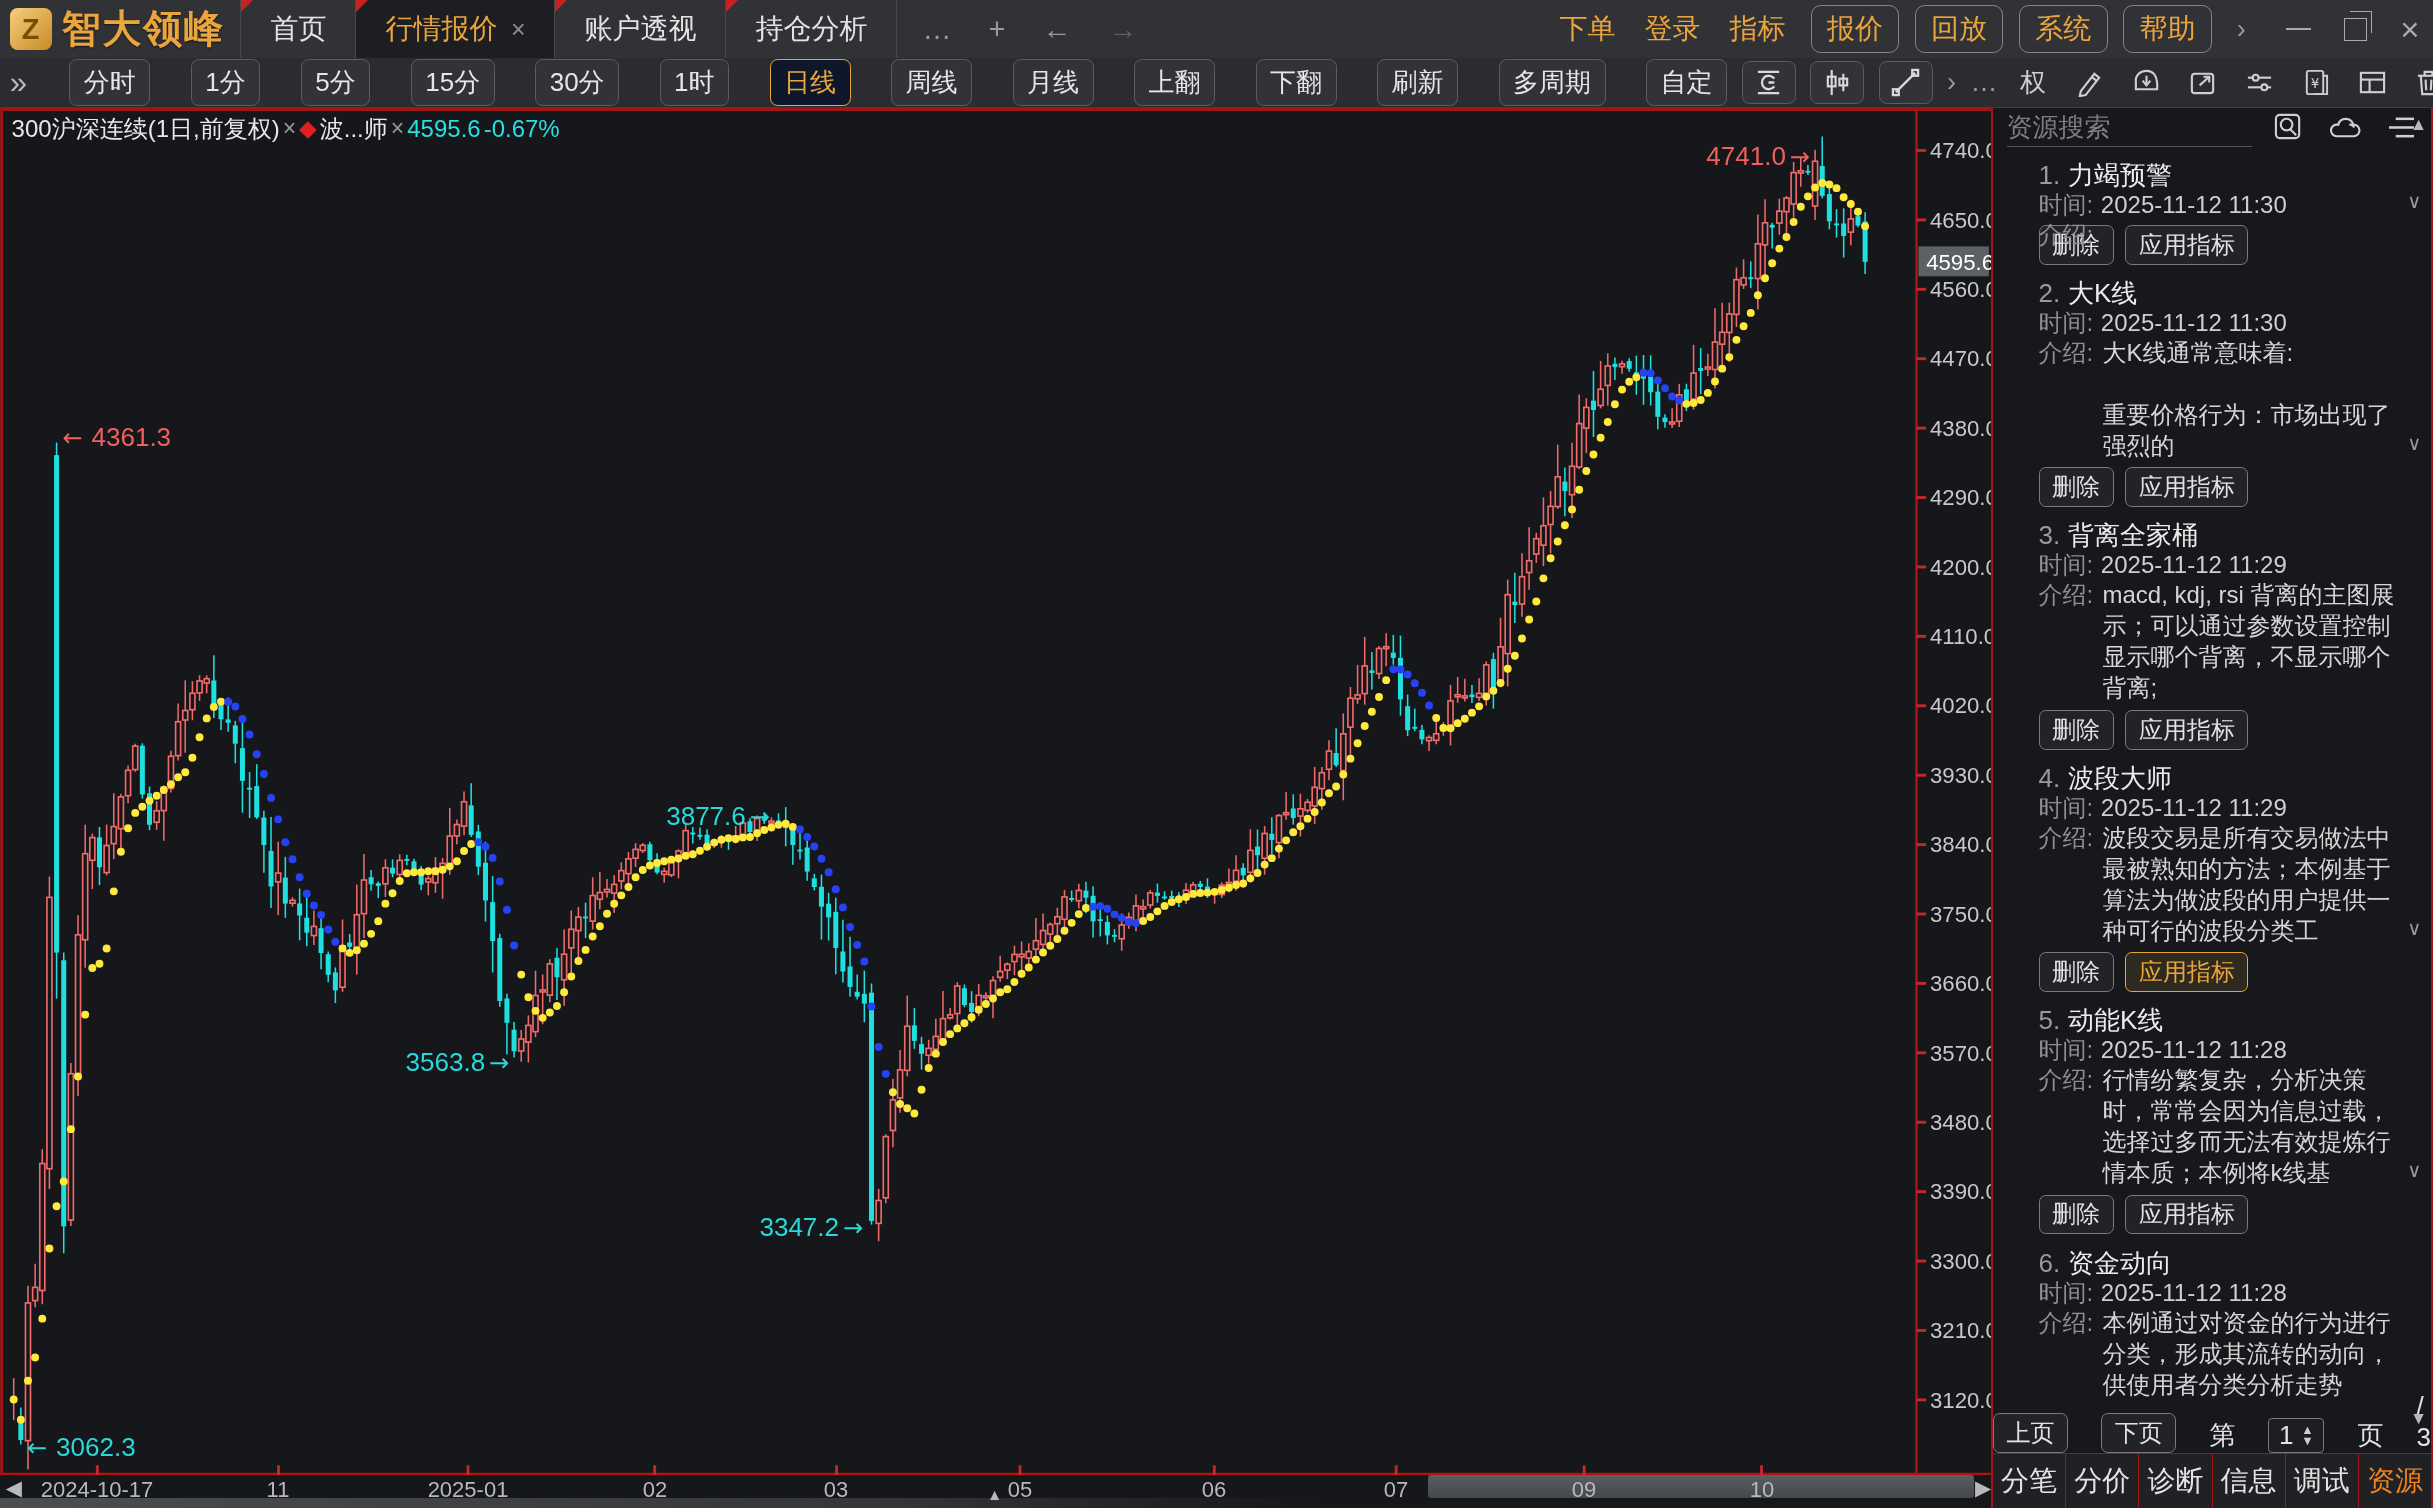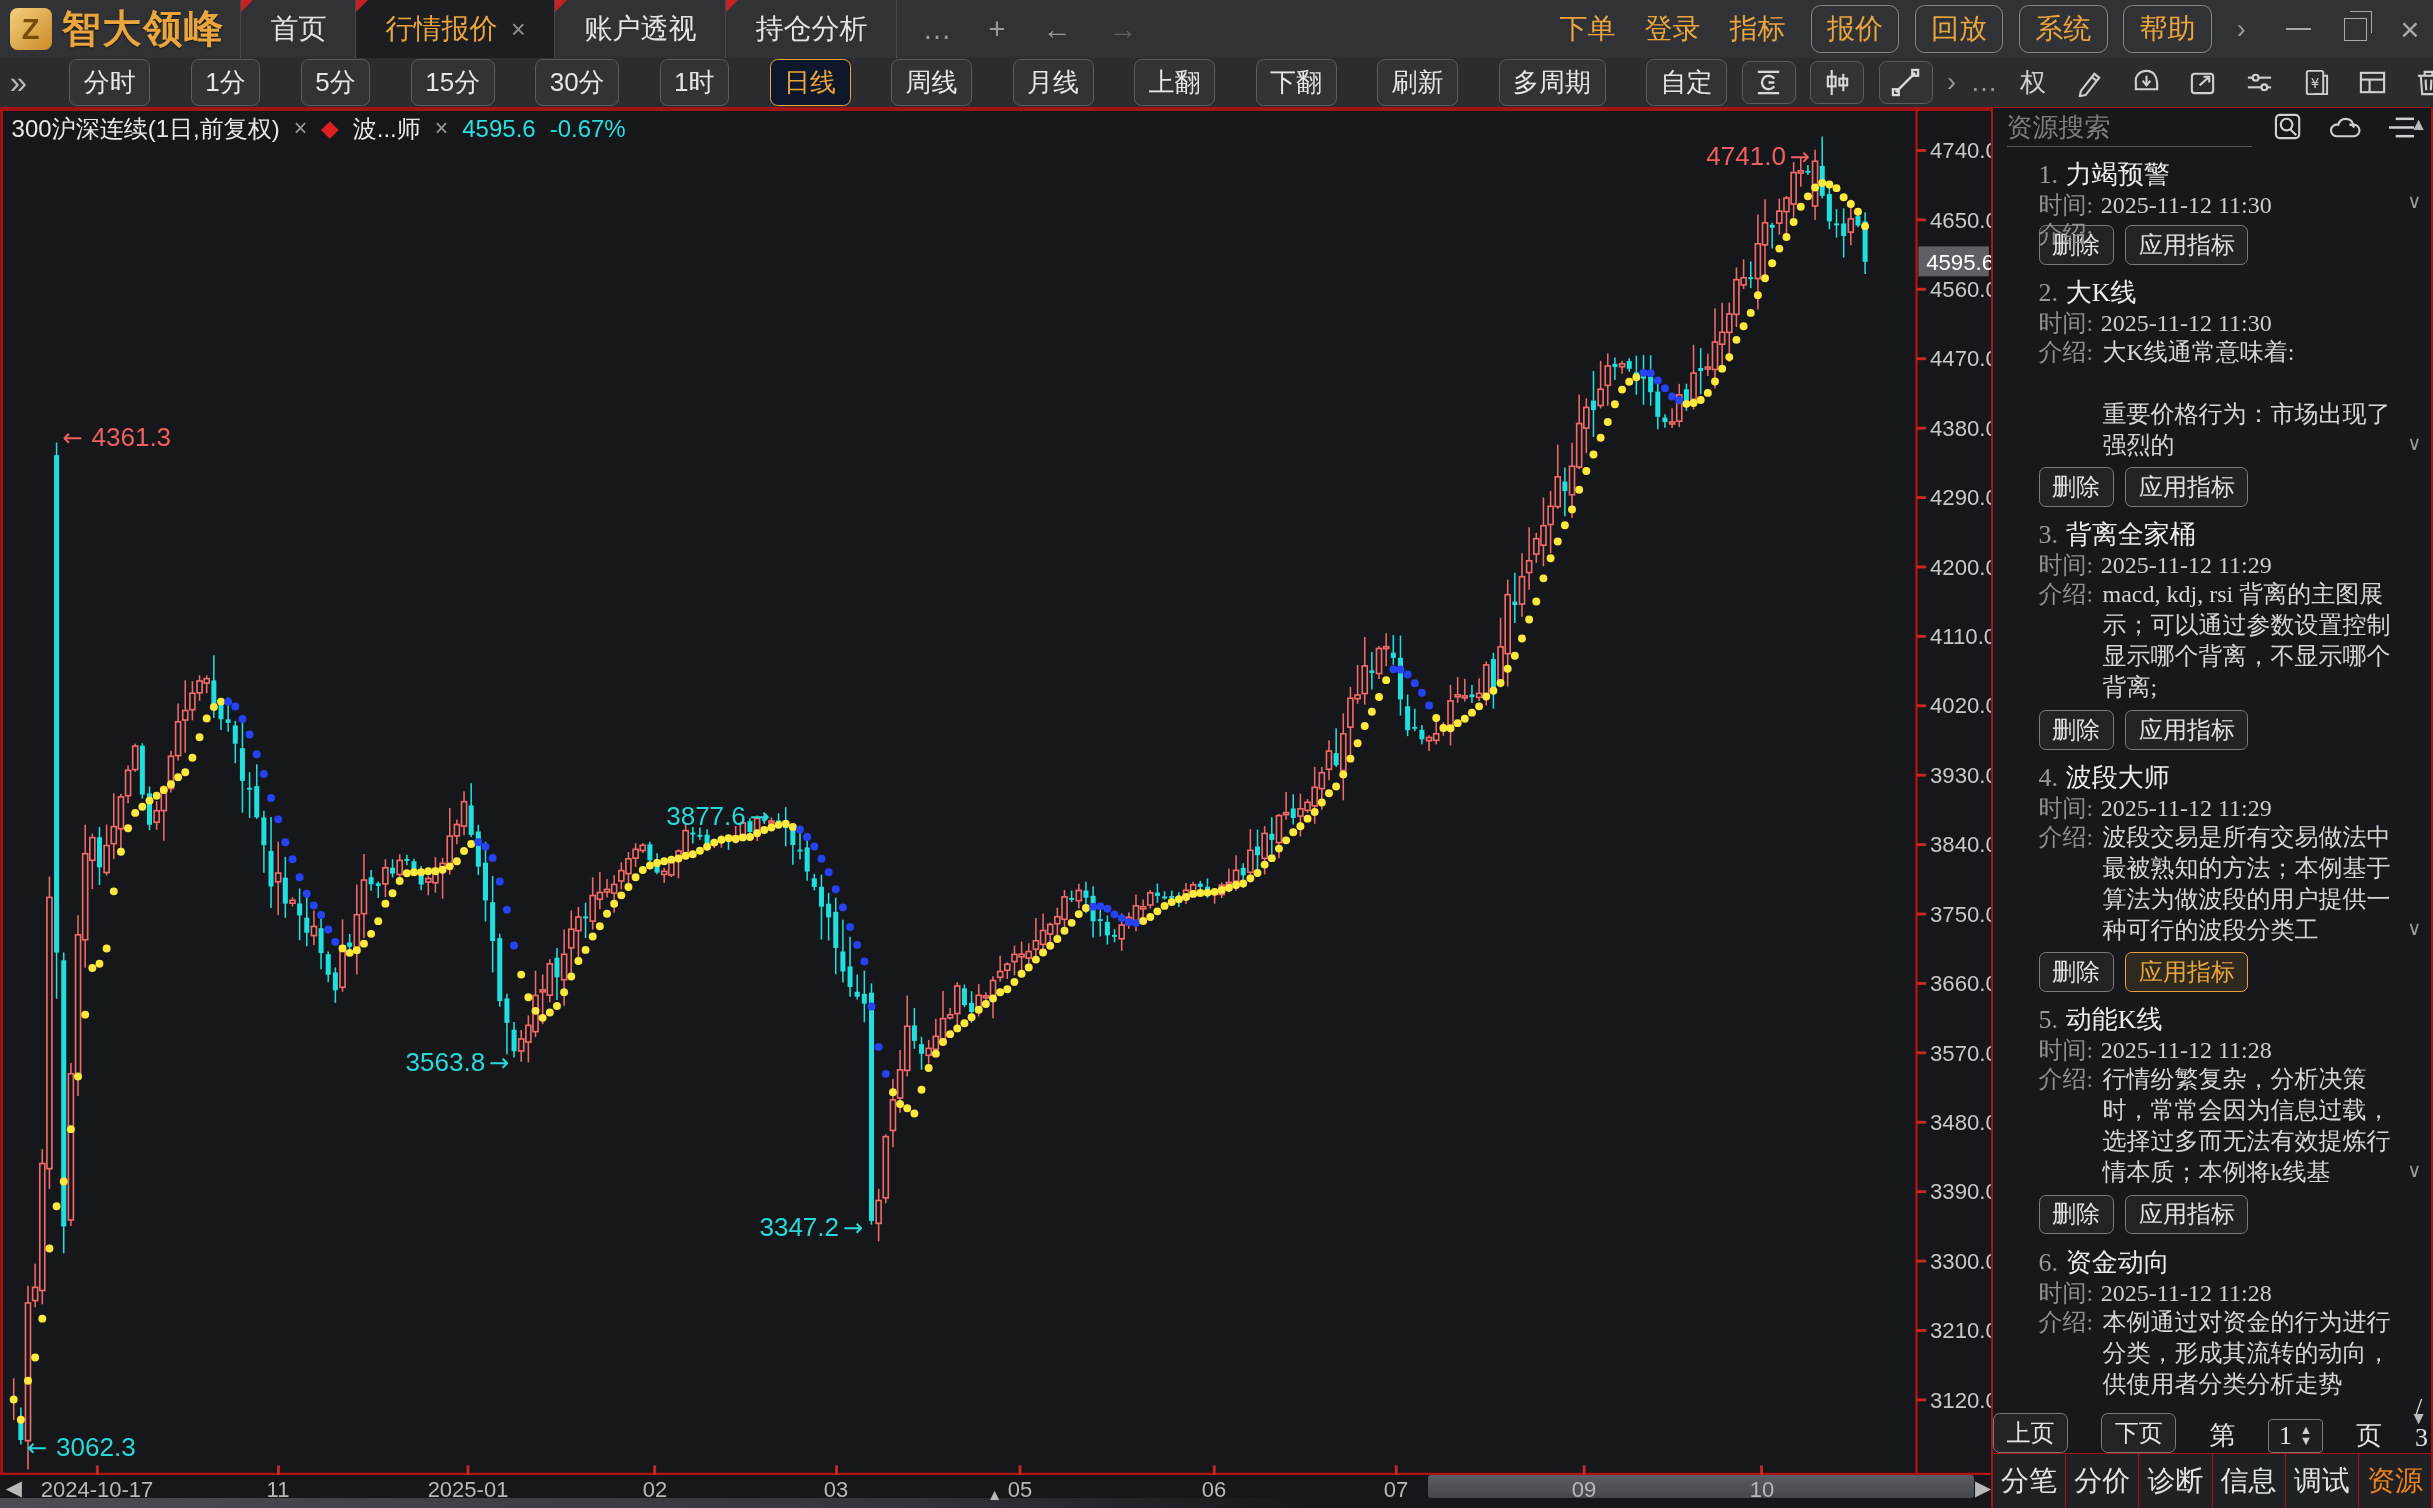--- a/index.html
+++ b/index.html
@@ -30,35 +30,35 @@
   .toolbar{position:absolute;left:0;top:58px;width:2433px;height:50px;background:#2b2c30;display:flex;align-items:center;gap:14.5px;padding-left:9.7px;box-sizing:border-box;border-bottom:1.9px solid #a31515;}
   .tb-expand{color:#b9b9b9;font-size:31px;margin-right:1.9px;}
   .pbtn{flex:none;background:#323337;border:1.9px solid #5b5c60;border-radius:7.7px;color:#e6e6e6;font-size:26px;padding:4.8px 13.5px;cursor:pointer;white-space:nowrap;margin-left:26px;}
   .pbtn.active{color:#eba53d;border-color:#eba53d;background:#0f172a;}
   .ibtn{flex:none;width:52px;height:41px;background:#323337;border:1.9px solid #5b5c60;border-radius:7.7px;display:flex;align-items:center;justify-content:center;cursor:pointer;color:#d9d9d9;}
   .tsep{color:#9a9a9a;font-size:27px;}
   .ticon{flex:none;width:42px;height:39px;display:flex;align-items:center;justify-content:center;color:#cfcfcf;font-size:26px;cursor:pointer;}
   
   .main{position:absolute;left:0;top:108px;width:2433px;height:1400px;}
   .chart-panel{position:absolute;left:0;top:0;width:1991px;height:1400px;background:#15171b;overflow:hidden;}
-  .legend{position:absolute;left:11.6px;top:4.8px;display:flex;align-items:center;gap:14px;font-size:24px;z-index:5;}
+  .legend{position:absolute;left:11.6px;top:4.8px;display:flex;align-items:center;gap:3px;font-size:24px;z-index:5;}
   .legend .sym{color:#e8e8e8;}
   .legend .x{color:#9a9a9a;font-size:23px;}
   .legend .dia{color:#e02020;font-size:23px;}
   .legend .ind{color:#e8e8e8;}
   .legend .px{color:#2adfdf;}
   #chart-svg{position:absolute;left:0;top:0;}
   .xaxis-row{position:absolute;left:0;top:1367px;width:1991px;height:25px;}
   .xlab{position:absolute;transform:translateX(-50%);color:#b9b9b9;font-size:22px;top:1.9px;}
   .xarrow{position:absolute;color:#b9b9b9;font-size:21px;top:1px;}
   .hthumb{position:absolute;top:0px;height:23px;background:linear-gradient(#5a5d62,#44474c);border-radius:2.9px;}
   .bottom-strip{position:absolute;left:0;top:1390px;width:1991px;height:9.7px;background:linear-gradient(90deg,#4a4d52 0%,#33353a 45%,#15171b 66%);}
   .strip-up{position:absolute;top:-11.6px;color:#b9b9b9;font-size:15.4px;}
   
-  .sidebar{position:absolute;left:1991px;top:0;width:442px;height:1400px;background:#17181c;border-left:2.9px solid #a31515;border-right:2.9px solid #a31515;box-sizing:border-box;display:flex;flex-direction:column;font-family:Liberation Serif, serif;}
+  .sidebar{position:absolute;left:1991px;top:0;width:442px;height:1400px;background:#17181c;border-left:2.9px solid #a31515;border-right:2.9px solid #a31515;box-sizing:border-box;display:flex;flex-direction:column;}
   .search-row{flex:none;height:39px;display:flex;align-items:center;padding:0 9.7px 0 13.5px;gap:17.4px;}
   .search-input{flex:1 1 auto;color:#7e7e7e;font-size:26px;border-bottom:1.9px solid #55565a;height:37px;display:flex;align-items:flex-end;padding-bottom:1.9px;}
   .sb-ic{flex:none;width:39px;height:33px;display:flex;align-items:center;justify-content:center;color:#cfcfcf;cursor:pointer;}
   .items{flex:1 1 auto;overflow:hidden;padding:0 25px 0 13.5px;position:relative;margin-left:32px;}
   .res-item{margin-top:11.6px;}
   .ri-title{font-size:26px;line-height:32px;color:#ececec;}
   .ri-title .num{color:#9a9a9a;margin-right:7.7px;}
   .ri-time{font-size:24px;line-height:28px;}
   .lab{color:#8f8f8f;}
   .ri-time .val{color:#cfcfcf;margin-left:7.7px;}

